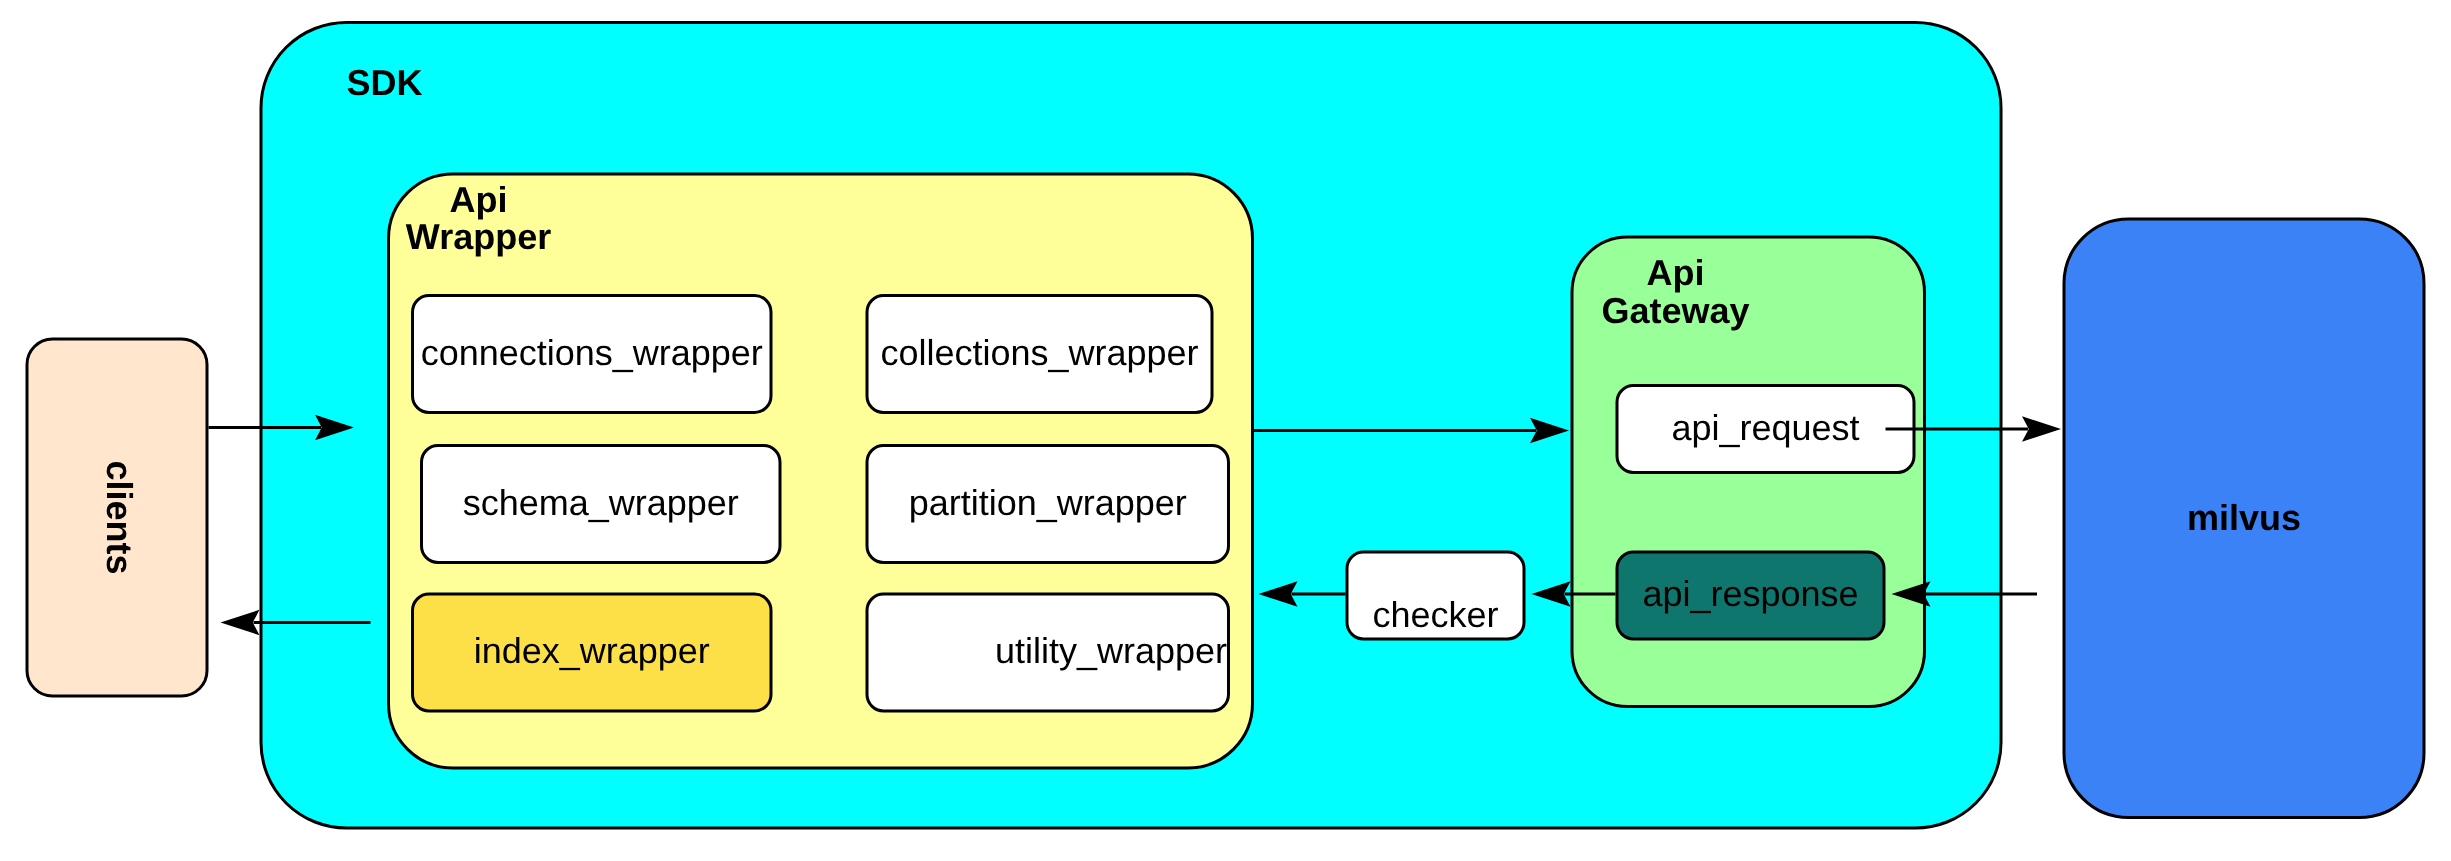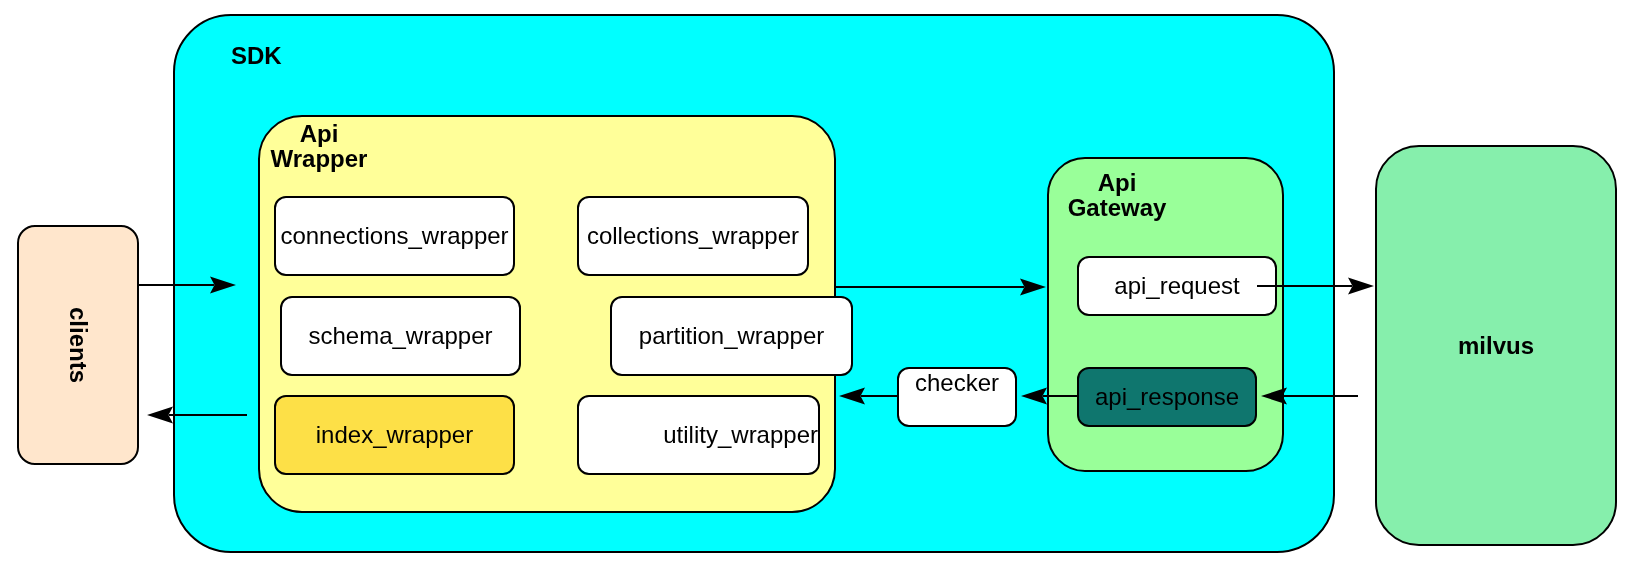--- a/index.html
+++ b/index.html
@@ -23,21 +23,21 @@
   }
   
   .sdk        { left: 173px; top: 14px;  width: 1162px; height: 539px; border-radius: 58px; }
   .api-wrapper{ left: 258px; top: 115px; width: 578px;  height: 398px; border-radius: 44px; }
   .api-gateway{ left: 1047px;top: 157px; width: 237px;  height: 315px; border-radius: 38px; }
   .clients    { left: 17px;  top: 225px; width: 122px;  height: 240px; border-radius: 18px;
                 display: flex; align-items: center; justify-content: center; }
   .milvus     { left: 1375px;top: 145px; width: 242px;  height: 401px; border-radius: 44px;
                 display: flex; align-items: center; justify-content: center; }
   .checker    { left: 897px; top: 367px; width: 120px;  height: 60px;  border-radius: 12px;
-                display: flex; align-items: flex-start; justify-content: center; }
+                display: flex; align-items: flex-end; justify-content: center; }
   
   .module {
     position: absolute;
     box-sizing: border-box;
     border: 2px solid #000000;
     background: #ffffff;
     border-radius: 12px;
     display: flex; align-items: center; justify-content: center;
     font-size: 24px;
     color: #000000;
@@ -92,21 +92,21 @@
 
   <div class="module m0" style="background: rgb(255, 255, 255);">
     <span class="node-text">connections_wrapper</span>
   </div>
   <div class="module m1" style="background: rgb(255, 255, 255);">
     <span class="node-text">collections_wrapper</span>
   </div>
   <div class="module m2" style="background: rgb(255, 255, 255);">
     <span class="node-text">schema_wrapper</span>
   </div>
-  <div class="module m3" style="background: rgb(255, 255, 255); margin-left: 33px;">
+  <div class="module m3" style="background: rgb(255, 255, 255);">
     <span class="node-text">partition_wrapper</span>
   </div>
   <div class="module m4" style="background: #fde047;">
     <span class="node-text">index_wrapper</span>
   </div>
   <div class="module m5" style="background: rgb(255, 255, 255); justify-content: flex-end;">
     <span class="node-text">utility_wrapper</span>
   </div>
 
   <div class="box api-gateway" style="background: rgb(153, 255, 153);"></div>
@@ -123,21 +123,21 @@
   </div>
 
   <div class="box checker" style="background: rgb(255, 255, 255);">
     <span class="node-text">checker</span>
   </div>
 
   <div class="box clients" style="background: rgb(255, 230, 204);">
     <span class="node-text bold-text vtext">clients</span>
   </div>
 
-  <div class="box milvus" style="background: #86efac;">
+  <div class="box milvus" style="background: #3b82f6;">
     <span class="node-text bold-text">milvus</span>
   </div>
 
   <svg class="arrows" viewBox="0 0 1634 574" xmlns="http://www.w3.org/2000/svg">
 
     <g>
       <line x1="139" y1="285" x2="214" y2="285"></line>
       <polygon points="236,285 210,276.5 214.5,285 210,293.5"></polygon>
     </g>
 

